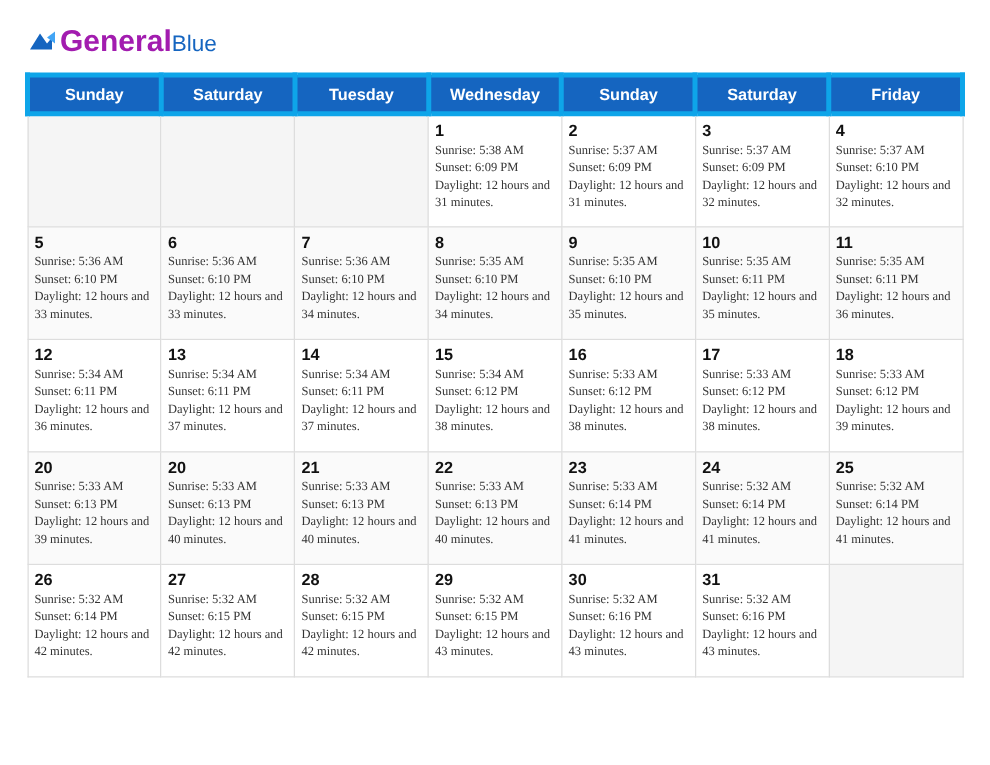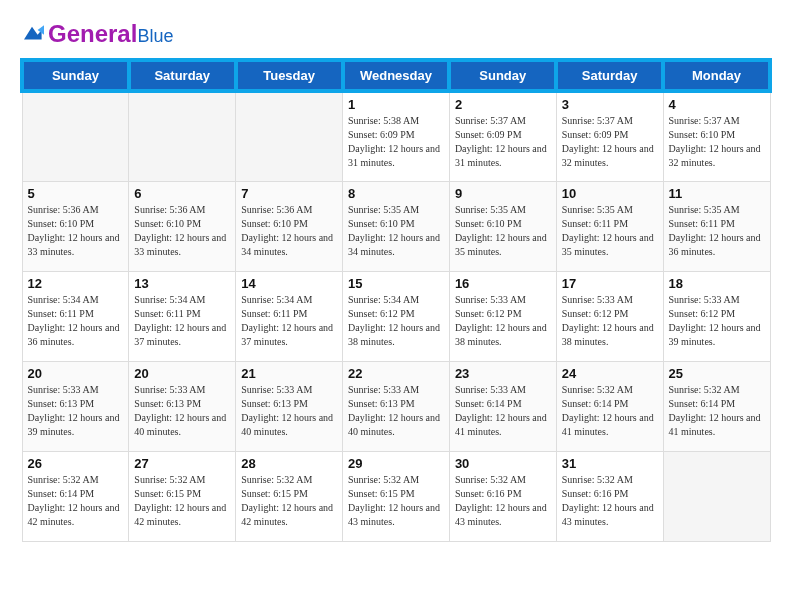--- a/index.html
+++ b/index.html
@@ -106,21 +106,21 @@
 
 <table>
   <thead>
     <tr id="header-row">
         <th class="day-header">Sunday</th>
         <th class="day-header">Saturday</th>
         <th class="day-header">Tuesday</th>
         <th class="day-header">Wednesday</th>
         <th class="day-header">Sunday</th>
         <th class="day-header">Saturday</th>
-        <th class="day-header">Monday</th>
+        <th class="day-header">Friday</th>
       </tr>
   </thead>
   <tbody id="calendar-body">
   <tr>
         <td class="empty"></td>
         <td class="empty"></td>
         <td class="empty"></td>
         <td>
           <div class="day-number">1</div>
           <div class="day-info" style="white-space: pre-line;">Sunrise: 5:38 AM

